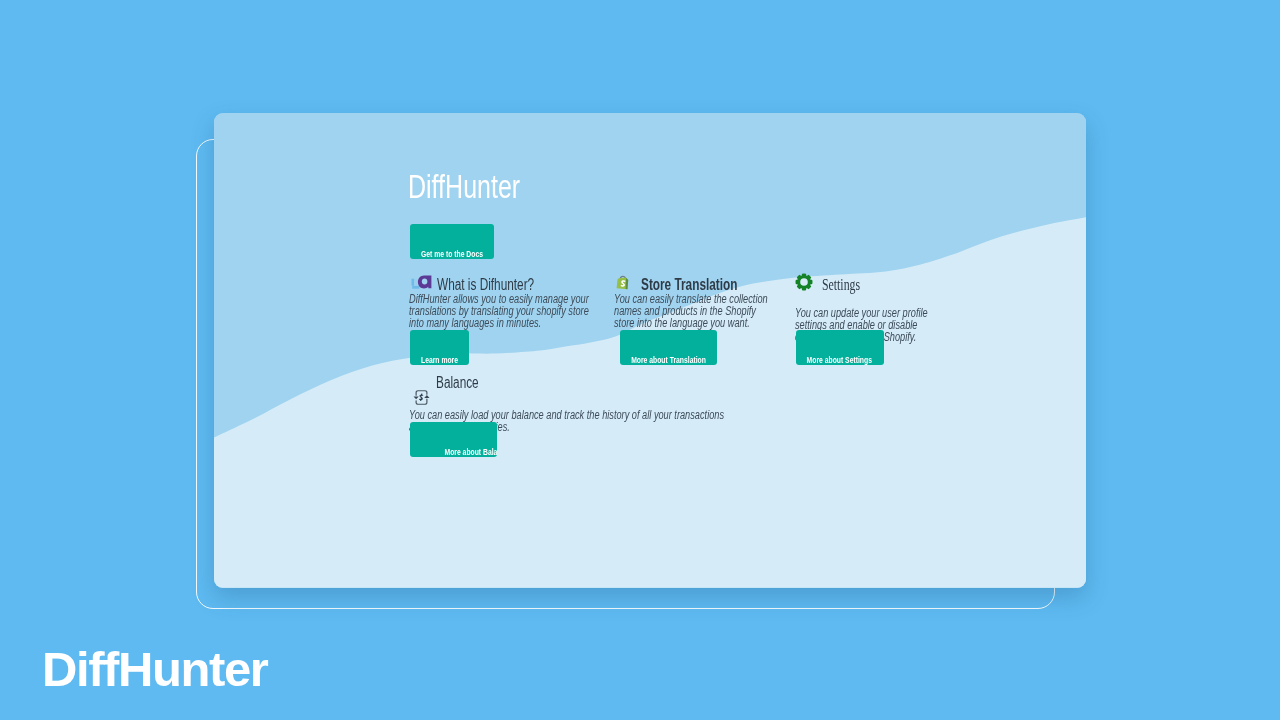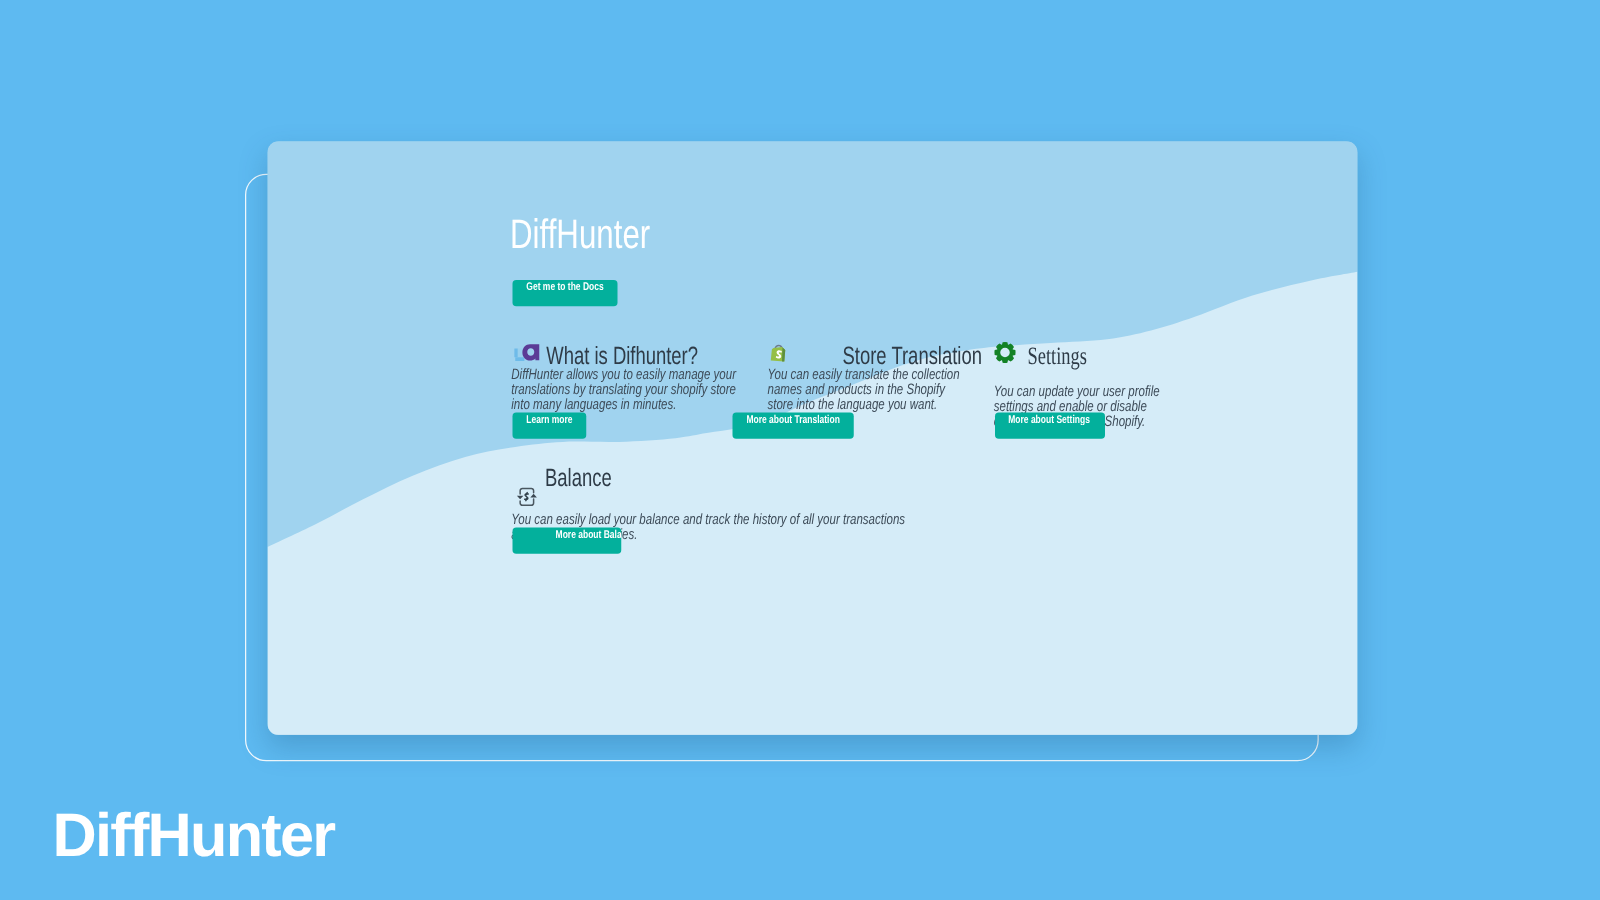--- a/index.html
+++ b/index.html
@@ -13,28 +13,28 @@
   .card{position:absolute;left:214px;top:113px;width:872px;height:475px;border-radius:9px;overflow:hidden;
        background:#A0D3EF;box-shadow:0 10px 22px rgba(25,80,125,0.26);}
   .wave{position:absolute;left:0;top:0;}
   .cnd{display:inline-block;transform-origin:left top;white-space:nowrap;}
 
   .title{position:absolute;left:408px;top:174px;font-size:33px;color:#FFFFFF;line-height:26px;}
   .title .cnd{transform:scaleX(0.758);}
   .subtitle{position:absolute;left:408px;top:206px;font-size:14px;color:#F2F9FD;line-height:14px;}
   .subtitle .cnd{transform:scaleX(0.735);}
 
-  .btn{position:absolute;background:#03B09C;color:#FFFFFF;border-radius:3px;height:21px;
-       display:flex;align-items:flex-start;justify-content:center;box-sizing:border-box;
+  .btn{position:absolute;background:#03B09C;color:#FFFFFF;border-radius:3px;height:35px;
+       display:flex;align-items:flex-end;justify-content:center;box-sizing:border-box;
        font-size:9px;font-weight:bold;cursor:pointer;overflow:hidden;}
   .btn .cnd{transform:scaleX(0.755);transform-origin:center;}
 
   .feature{position:absolute;}
   .f-icon{position:absolute;display:block;}
-  .f-title{position:absolute;font-size:20px;color:#2E3B47;line-height:14px;}
+  .f-title{position:absolute;font-size:16px;color:#2E3B47;line-height:14px;}
   .f-title .cnd{transform:scaleX(0.738);}
   .f-desc{position:absolute;font-size:12px;color:#3D4B58;line-height:11.9px;font-style:italic;}
   .f-desc .cnd{transform:scaleX(0.768);white-space:normal;display:block;}
 
   .logo{position:absolute;left:42px;top:645px;font-size:49px;font-weight:bold;color:#FFFFFF;
         letter-spacing:-1.4px;line-height:1;}
 </style>
 </head>
 <body>
 
@@ -72,25 +72,25 @@
     </div>
   </div>
 
   <div class="feature" style="left:0;top:0;">
     <svg class="f-icon" width="14" height="16" viewBox="0 0 28 30" style="left:616px;top:275px;">
       <path fill="#6F7C8C" d="M13.8,0.6 C10.4,0.6 7.7,3.0 7.0,6.3 L9.9,5.9 C10.5,4.1 11.9,2.9 13.7,2.9 C15.5,2.9 16.8,4.0 17.5,5.6 L20.3,5.3 C19.6,2.5 17.0,0.6 13.8,0.6 Z"></path>
       <path fill="#95BF47" d="M5.6,5.6 L19.4,4.1 L24.4,8.9 L22.9,27.5 L1.2,25.6 L3.0,7.9 Z"></path>
       <path fill="#5E8E3E" d="M19.4,4.1 L24.4,8.9 L22.9,27.5 L19.2,27.2 L20.0,5.0 Z"></path>
       <path fill="#FFFFFF" d="M15.8,9.6 C13.3,9.2 11.0,10.3 10.6,12.3 C10.2,14.2 11.4,15.6 12.9,16.6 C14.0,17.4 14.6,17.9 14.4,18.6 C14.2,19.3 13.4,19.7 12.4,19.5 C11.3,19.3 10.5,18.6 10.1,18.0 L9.2,21.1 C9.9,21.7 11.3,22.3 12.7,22.5 C15.4,22.9 17.5,21.8 17.9,19.7 C18.3,17.8 17.1,16.4 15.6,15.4 C14.5,14.6 13.8,14.1 14.0,13.4 C14.2,12.7 14.9,12.4 15.8,12.5 C16.8,12.6 17.7,13.1 18.2,13.7 L19.0,10.6 C18.3,10.2 17.2,9.8 15.8,9.6 Z"></path>
     </svg>
-    <div class="f-title" style="left:674px;top:278px;"><span class="cnd">Store Translation</span></div>
+    <div class="f-title" style="left:641px;top:278px;font-weight:bold;"><span class="cnd">Store Translation</span></div>
     <div class="f-desc" style="left:614px;top:294px;width:210px;">
         <span class="cnd">You can easily translate the collection names and products in the Shopify store into the language you want.</span>
       </div>
-    <div class="btn" style="left:586px;top:329.5px;width:96.5px;">
+    <div class="btn" style="left:620px;top:329.5px;width:96.5px;">
       <span class="cnd">More about Translation</span>
     </div>
   </div>
 
   <div class="feature" style="left:0;top:0;">
     <svg class="f-icon" width="18" height="18" viewBox="-0.5 -0.5 25 25" style="left:795px;top:273px;">
       <path fill="#148226" fill-rule="evenodd" d="M9.35,0.50 A11.80,11.80 0 0 1 14.65,0.50 L15.33,3.32 A9.30,9.30 0 0 1 15.78,3.50 L18.25,1.99 A11.80,11.80 0 0 1 22.01,5.75 L20.50,8.22 A9.30,9.30 0 0 1 20.68,8.67 L23.50,9.35 A11.80,11.80 0 0 1 23.50,14.65 L20.68,15.33 A9.30,9.30 0 0 1 20.50,15.78 L22.01,18.25 A11.80,11.80 0 0 1 18.25,22.01 L15.78,20.50 A9.30,9.30 0 0 1 15.33,20.68 L14.65,23.50 A11.80,11.80 0 0 1 9.35,23.50 L8.67,20.68 A9.30,9.30 0 0 1 8.22,20.50 L5.75,22.01 A11.80,11.80 0 0 1 1.99,18.25 L3.50,15.78 A9.30,9.30 0 0 1 3.32,15.33 L0.50,14.65 A11.80,11.80 0 0 1 0.50,9.35 L3.32,8.67 A9.30,9.30 0 0 1 3.50,8.22 L1.99,5.75 A11.80,11.80 0 0 1 5.75,1.99 L8.22,3.50 A9.30,9.30 0 0 1 8.67,3.32 Z M6.70,12.00 A5.30,5.30 0 1 0 17.30,12.00 A5.30,5.30 0 1 0 6.70,12.00 Z"></path>
     </svg>
     <div class="f-title" style="left:822px;top:278px;font-family:Liberation Serif, serif;"><span class="cnd">Settings</span></div>
     <div class="f-desc" style="left:795px;top:308px;width:184px;">

